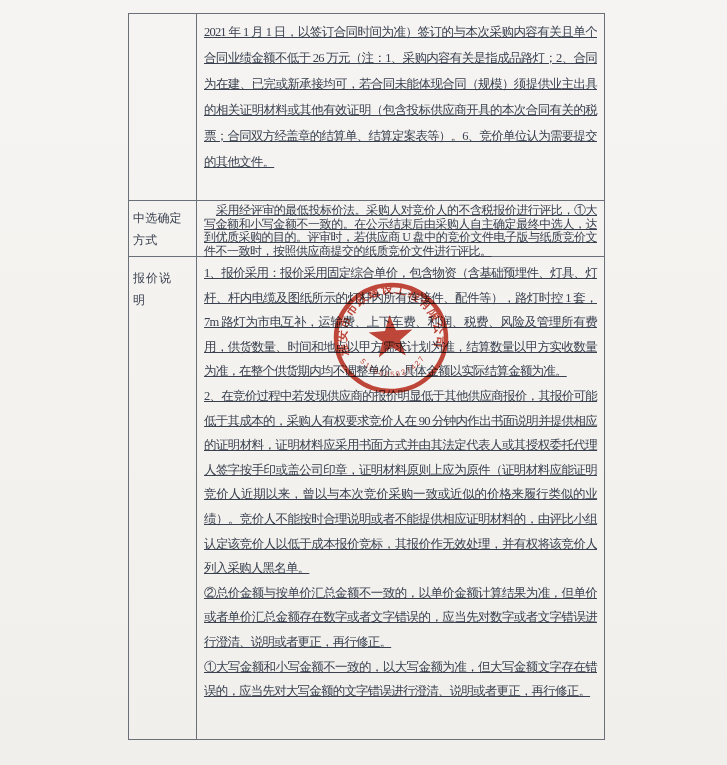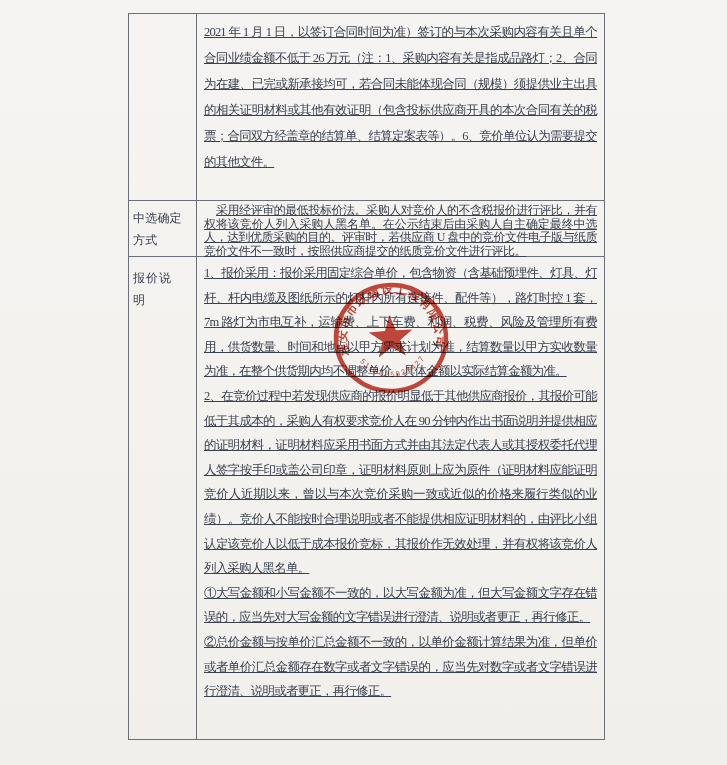--- a/index.html
+++ b/index.html
@@ -57,33 +57,33 @@
       <div class="cell content c1">
         <p>2021 年 1 月 1 日，以签订合同时间为准）签订的与本次采购内容有关且单个合同业绩金额不低于 26 万元（注：1、采购内容有关是指成品路灯；2、合同为在建、已完或新承接均可，若合同未能体现合同（规模）须提供业主出具的相关证明材料或其他有效证明（包含投标供应商开具的本次合同有关的税票；合同双方经盖章的结算单、结算定案表等）。6、竞价单位认为需要提交的其他文件。</p>
       </div>
     </div>
 
     <div class="row row2">
       <div class="cell label">
         <span>中选确定方式</span>
       </div>
       <div class="cell content c2">
-        <p class="indent">采用经评审的最低投标价法。采购人对竞价人的不含税报价进行评比，并有权将该竞价人列入采购人黑名单。在公示结束后由采购人自主确定最终中选人，达到优质采购的目的。评审时，若供应商 U 盘中的竞价文件电子版与纸质竞价文件不一致时，按照供应商提交的纸质竞价文件进行评比。</p>
+        <p class="indent">采用经评审的最低投标价法。采购人对竞价人的不含税报价进行评比，①大写金额和小写金额不一致的。在公示结束后由采购人自主确定最终中选人，达到优质采购的目的。评审时，若供应商 U 盘中的竞价文件电子版与纸质竞价文件不一致时，按照供应商提交的纸质竞价文件进行评比。</p>
       </div>
     </div>
 
     <div class="row row3">
       <div class="cell label center">
         <span>报价说明</span>
       </div>
       <div class="cell content c3">
         <p>1、报价采用：报价采用固定综合单价，包含物资（含基础预埋件、灯具、灯杆、杆内电缆及图纸所示的灯杆内所有连接件、配件等），路灯时控 1 套，7m 路灯为市电互补，运输费、上下车费、利润、税费、风险及管理所有费用，供货数量、时间和地点以甲方需求计划为准，结算数量以甲方实收数量为准，在整个供货期内均不调整单价，具体金额以实际结算金额为准。</p>
         <p>2、在竞价过程中若发现供应商的报价明显低于其他供应商报价，其报价可能低于其成本的，采购人有权要求竞价人在 90 分钟内作出书面说明并提供相应的证明材料，证明材料应采用书面方式并由其法定代表人或其授权委托代理人签字按手印或盖公司印章，证明材料原则上应为原件（证明材料应能证明竞价人近期以来，曾以与本次竞价采购一致或近似的价格来履行类似的业绩）。竞价人不能按时合理说明或者不能提供相应证明材料的，由评比小组认定该竞价人以低于成本报价竞标，其报价作无效处理，并有权将该竞价人列入采购人黑名单。</p>
+        <p>②总价金额与按单价汇总金额不一致的，以单价金额计算结果为准，但单价或者单价汇总金额存在数字或者文字错误的，应当先对数字或者文字错误进行澄清、说明或者更正，再行修正。</p>
         <p>①大写金额和小写金额不一致的，以大写金额为准，但大写金额文字存在错误的，应当先对大写金额的文字错误进行澄清、说明或者更正，再行修正。</p>
-        <p>②总价金额与按单价汇总金额不一致的，以单价金额计算结果为准，但单价或者单价汇总金额存在数字或者文字错误的，应当先对数字或者文字错误进行澄清、说明或者更正，再行修正。</p>
       </div>
     </div>
 
   </div>
 
   <svg class="seal" viewBox="0 0 118 116" aria-hidden="true">
     <defs>
       <path id="arcTop" d="M 16.7,73.4 A 45,45 0 1 1 101.3,73.4" fill="none"></path>
       <path id="arcBot" d="M 24.6,76.3 A 39,39 0 0 0 93.4,76.3" fill="none"></path>
     </defs>

